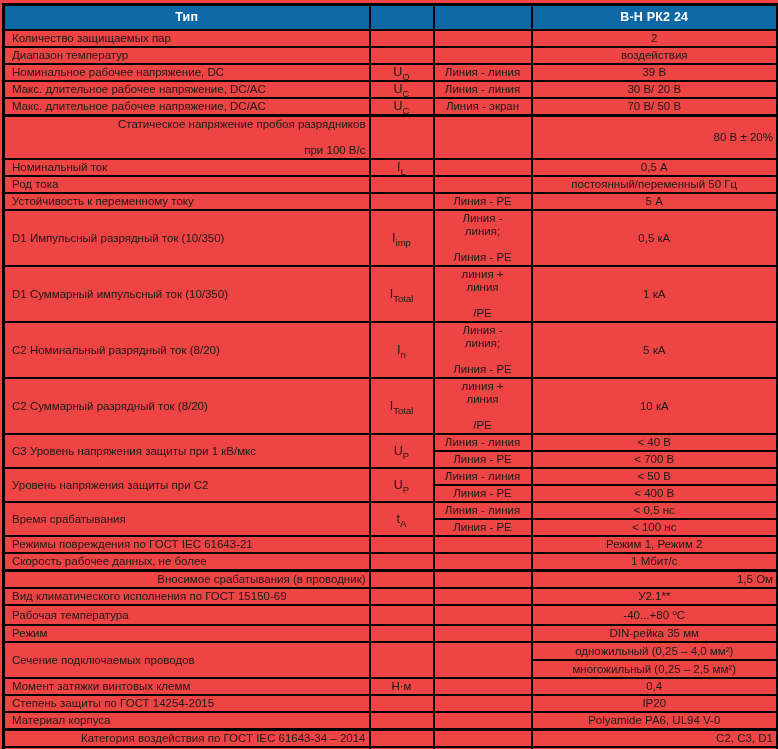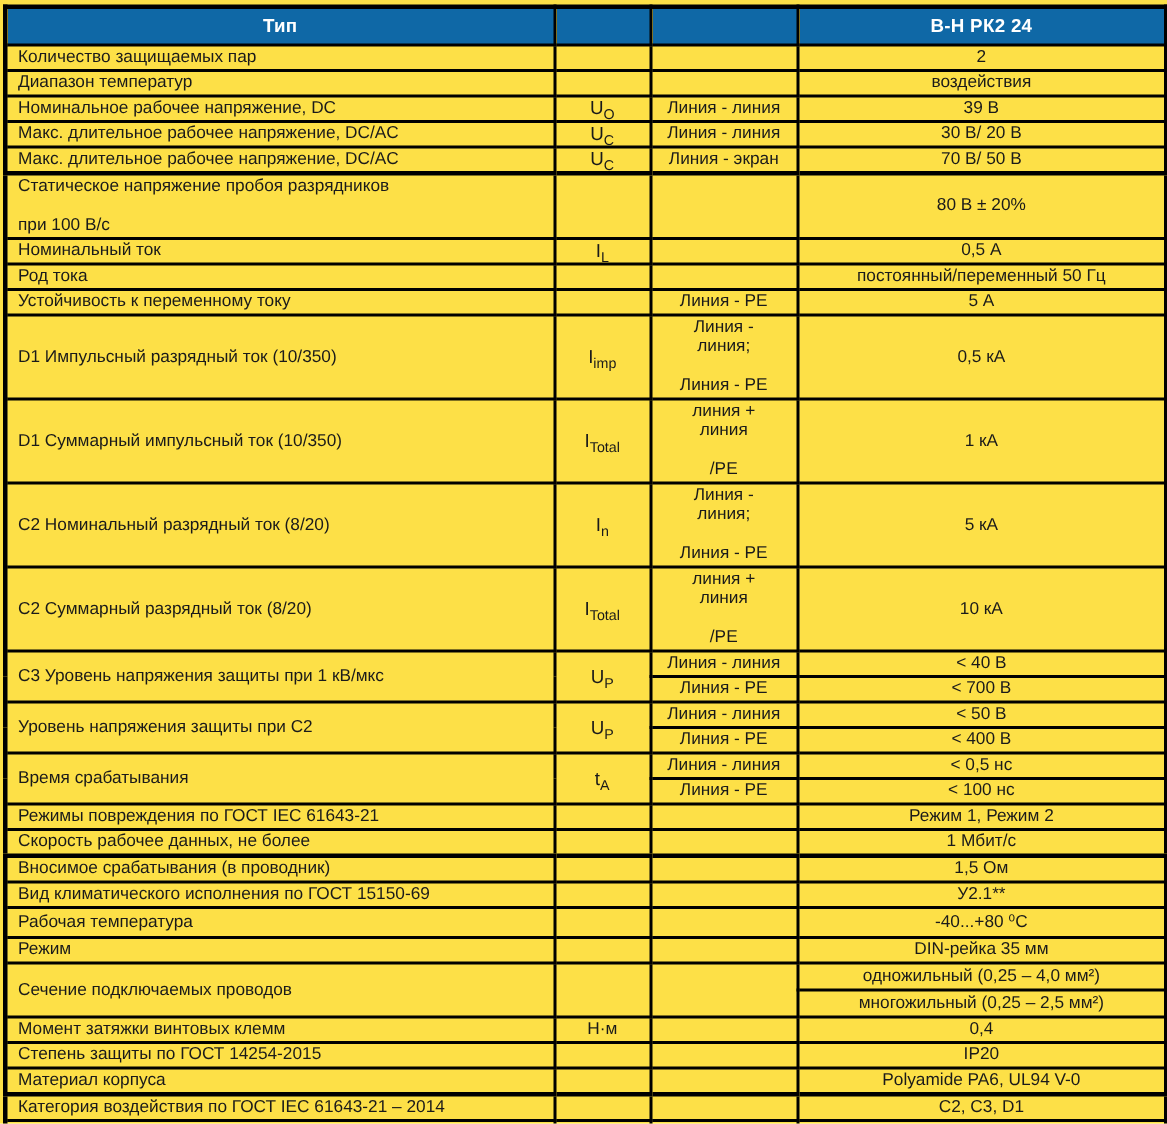--- a/index.html
+++ b/index.html
@@ -6,21 +6,21 @@
     margin: 0;
     padding: 0;
     background: #ffffff;
     font-family: "Liberation Sans", "DejaVu Sans", sans-serif;
   }
   .page {
     width: 778px;
     height: 749px;
     box-sizing: border-box;
     padding: 3px 2px 0 2px;
-    background: #fde047;
+    background: #ef4444;
   }
   table.spec {
     border-collapse: collapse;
     table-layout: fixed;
     width: 774px;
     border: 3px solid #000000;
     border-bottom: 4px solid #000000;
   }
   table.spec td {
     border: 2px solid #000000;
@@ -44,20 +44,21 @@
   }
   table.spec td.sym {
     font-size: 12.5px;
   }
   table.spec td.sym sub {
     font-size: 9.5px;
     line-height: 0;
   }
   table.spec tr.thick-top td {
     border-top: 3px solid #000000;
+    text-align: right;
   }
 </style>
 </head>
 <body>
 
 <div class="page">
   <table class="spec">
     <colgroup>
       <col style="width:366px">
       <col style="width:64px">
@@ -236,21 +237,21 @@
           <td></td>
           <td>IP20</td>
         </tr>
         <tr style="height: 16px;">
           <td class="l">Материал корпуса</td>
           <td></td>
           <td></td>
           <td>Polyamide PA6, UL94 V-0</td>
         </tr>
         <tr class="thick-top" style="height: 16px;">
-          <td class="l">Категория воздействия по ГОСТ IEC 61643-21 – 2014</td>
+          <td class="l">Категория воздействия по ГОСТ IEC 61643-34 – 2014</td>
           <td></td>
           <td></td>
           <td>С2, С3, D1</td>
         </tr>
         <tr style="height: 16px;">
           <td class="l">Масса</td>
           <td></td>
           <td></td>
           <td>75 г</td>
         </tr>

